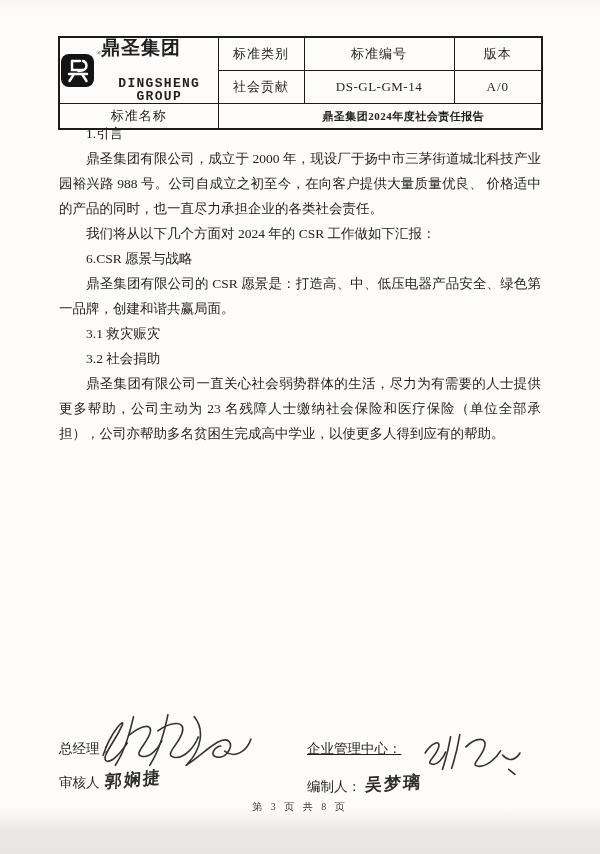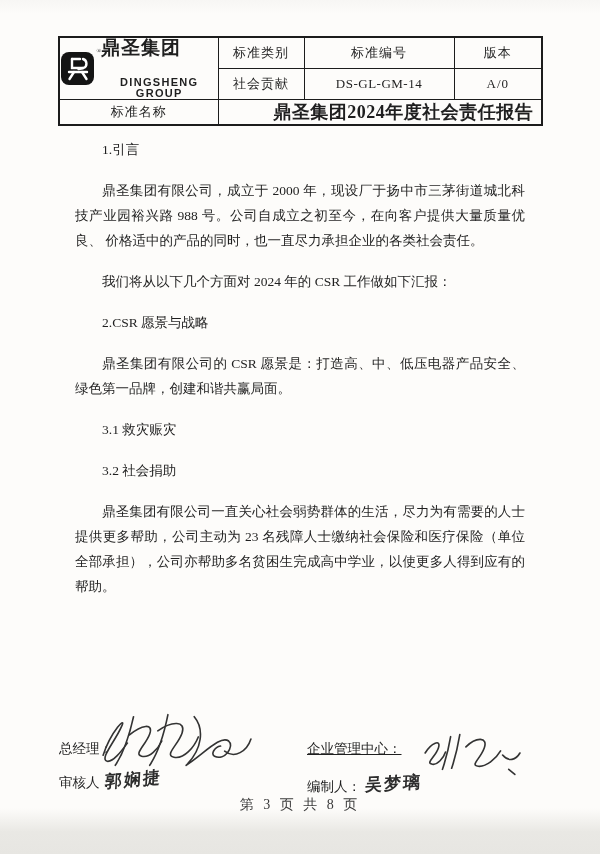--- a/index.html
+++ b/index.html
@@ -19,35 +19,35 @@
     position:absolute;left:58px;top:36px;width:483px;
     border-collapse:collapse;table-layout:fixed;
   }
   .header-table td{
     border:1px solid #1c1c1c;
     text-align:center;vertical-align:middle;
     font-size:13px;letter-spacing:1px;
     padding:0;height:24px;
   }
   .header-table{border:2px solid #1c1c1c;}
-  .header-table td.std-name-value{font-weight:bold;letter-spacing:0.5px;font-size:18px;padding-left:47px;}
+  .header-table td.std-name-value{font-weight:bold;letter-spacing:0.5px;font-size:11px;padding-left:47px;}
   .header-table td.code{letter-spacing:0.5px;}
   .logo-cell{padding:2px 0;}
   .logo-wrap{display:flex;align-items:center;justify-content:center;gap:5px;}
   .logo-mark{position:relative;width:36px;height:36px;flex:0 0 auto;}
   .logo-reg{position:absolute;top:-3px;right:-6px;font-size:6px;color:#111;}
   .logo-text{display:flex;flex-direction:column;align-items:flex-start;line-height:1;}
   .logo-cn{font-size:19px;font-weight:bold;letter-spacing:1px;font-family:"Liberation Sans","DejaVu Sans",sans-serif;}
-  .logo-en{font-size:11px;font-weight:bold;letter-spacing:1.3px;margin-top:20px;font-family:Liberation Sans, sans-serif;}
+  .logo-en{font-size:13px;font-weight:bold;letter-spacing:1.3px;margin-top:20px;font-family:Liberation Mono, monospace;}
   
   .body-text{
     position:absolute;left:59px;top:121px;width:482px;
     font-size:13.5px;line-height:25px;text-align:justify;
   }
-  .body-text p{margin:16px;text-indent:2em;}
+  .body-text p{margin:0;text-indent:2em;}
   
   .signatures{
     position:absolute;left:59px;top:726px;width:482px;height:80px;
     font-size:13.5px;
   }
   .sig-label{position:absolute;white-space:nowrap;}
   .lbl-gm{left:0;top:14px;}
   .lbl-review{left:0;top:48px;}
   .lbl-center{left:248px;top:14px;text-decoration:underline;}
   .lbl-author{left:248px;top:48px;}
@@ -59,21 +59,21 @@
   }
   .hand-review{position:absolute;left:46px;top:42px;transform:rotate(-5deg) skewX(-8deg);}
   .hand-author{position:relative;top:-2px;margin-left:4px;}
   .sig-svg{position:absolute;}
   .sig-gm-svg{left:34px;top:-18px;}
   .sig-center-svg{left:358px;top:2px;}
   .sig-svg path{fill:none;stroke:#333;stroke-width:1.6;stroke-linecap:round;stroke-linejoin:round;}
   
   .footer{
     position:absolute;left:0;right:0;bottom:40px;
-    text-align:center;font-size:14px;color:#3a3a3a;letter-spacing:3px;
+    text-align:center;font-size:10px;color:#3a3a3a;letter-spacing:3px;
   }
 </style>
 </head>
 <body>
 
 <div class="page">
 
   <table class="header-table">
     <colgroup>
         <col style="width:159px">
@@ -118,21 +118,21 @@
       <td>标准名称</td>
       <td colspan="3" class="std-name-value">鼎圣集团2024年度社会责任报告</td>
     </tr>
   </tbody>
     </table>
 
   <div class="body-text">
     <p>1.引言</p>
     <p>鼎圣集团有限公司，成立于 2000 年，现设厂于扬中市三茅街道城北科技产业园裕兴路 988 号。公司自成立之初至今，在向客户提供大量质量优良、 价格适中的产品的同时，也一直尽力承担企业的各类社会责任。</p>
     <p>我们将从以下几个方面对 2024 年的 CSR 工作做如下汇报：</p>
-    <p>2.CSR 愿景与战略</p>
+    <p>6.CSR 愿景与战略</p>
     <p>鼎圣集团有限公司的 CSR 愿景是：打造高、中、低压电器产品安全、绿色第一品牌，创建和谐共赢局面。</p>
     <p>3.1 救灾赈灾</p>
     <p>3.2 社会捐助</p>
     <p>鼎圣集团有限公司一直关心社会弱势群体的生活，尽力为有需要的人士提供更多帮助，公司主动为 23 名残障人士缴纳社会保险和医疗保险（单位全部承担），公司亦帮助多名贫困生完成高中学业，以使更多人得到应有的帮助。</p>
   </div>
 
   <div class="signatures">
     <span class="sig-label lbl-gm">总经理：</span>
     <span class="sig-label lbl-review">审核人：</span>
     <span class="sig-label lbl-center">企业管理中心：</span>

